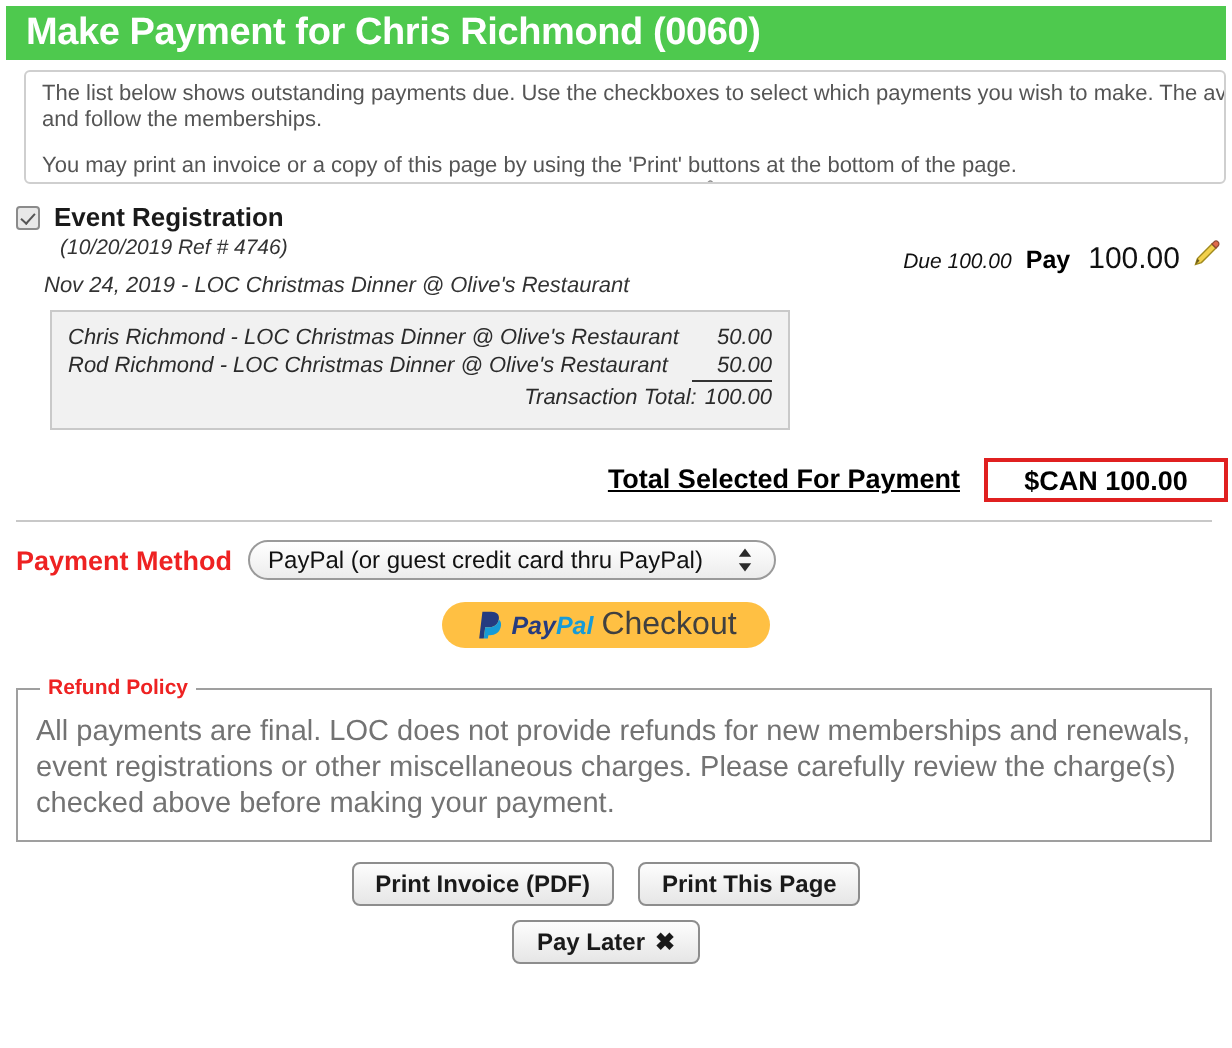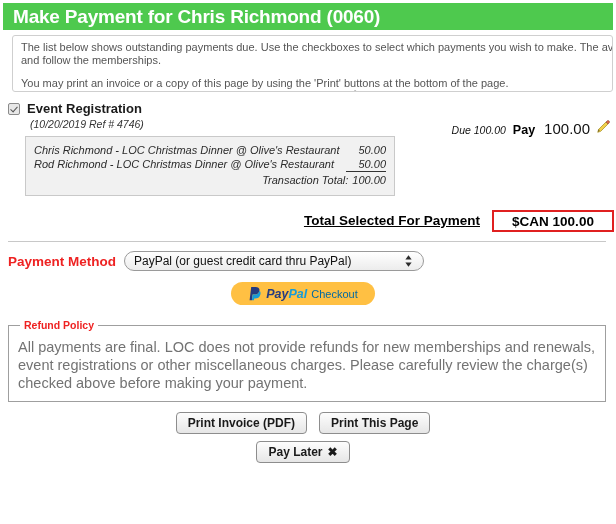--- a/index.html
+++ b/index.html
@@ -207,21 +207,21 @@
   }
   .pm-label {
     color: #ee2222;
     font-size: 13.5px;
     font-weight: bold;
     margin-right: 8px;
   }
   .pm-select {
     -webkit-appearance: none;
     appearance: none;
-    width: 300px;
+    width: 264px;
     height: 20px;
     border: 1px solid #9a9a9a;
     border-radius: 10px;
     background: linear-gradient(#ffffff, #ececec);
     font-family: "Liberation Sans", sans-serif;
     font-size: 12px;
     color: #111;
     padding: 0 24px 0 9px;
     box-sizing: border-box;
     position: relative;
@@ -250,21 +250,21 @@
     height: 23px;
     padding: 0 17px;
     display: inline-flex;
     align-items: center;
     cursor: pointer;
     font-family: "Liberation Sans", sans-serif;
   }
   .pp-mark { margin-right: 5px; line-height: 0; }
   .pp-pay { color: #253b80; font-weight: bold; font-size: 12.5px; font-style: italic; }
   .pp-pal { color: #179bd7; font-weight: bold; font-size: 12.5px; font-style: italic; }
-  .pp-checkout { color: #0369a1; font-size: 11px; margin-left: 4px; }
+  .pp-checkout { color: #404040; font-size: 16px; margin-left: 4px; }
 
   
   .refund-fieldset {
     margin: 14px 10px 0 8px;
     border: 1px solid #9f9f9f;
     padding: 4px 9px 9px 9px;
   }
   .refund-fieldset > legend {
     color: #ee2222;
     font-size: 10.5px;
@@ -334,20 +334,21 @@
 </div>
 
 <div class="reg-section">
 
   <div class="reg-title-row">
     <span class="chk"></span>
     <span class="reg-title">Event Registration</span>
   </div>
 
   <div class="reg-sub">(10/20/2019  Ref # 4746)</div>
+  <div class="reg-event">Nov 24, 2019 - LOC Christmas Dinner @ Olive's Restaurant</div>
 
   <div class="due-pay">
     <span class="due-label">Due 100.00</span>
     <span class="pay-label">Pay</span>
     <span class="pay-amount">100.00</span>
     <span class="pencil-icon">
       <svg width="14" height="14" viewBox="0 0 16 16" aria-hidden="true">
         <path d="M2 14 L3.1 10.6 L11.4 2.3 L13.7 4.6 L5.4 12.9 Z" fill="#f2d14b" stroke="#a08a1e" stroke-width="0.8"></path>
         <path d="M11.4 2.3 L12.6 1.1 A1.1 1.1 0 0 1 14.9 3.4 L13.7 4.6 Z" fill="#e06a4a" stroke="#8d4a33" stroke-width="0.7"></path>
         <path d="M2 14 L3.1 10.6 L4.3 11.8 Z" fill="#6b5b1c"></path>

